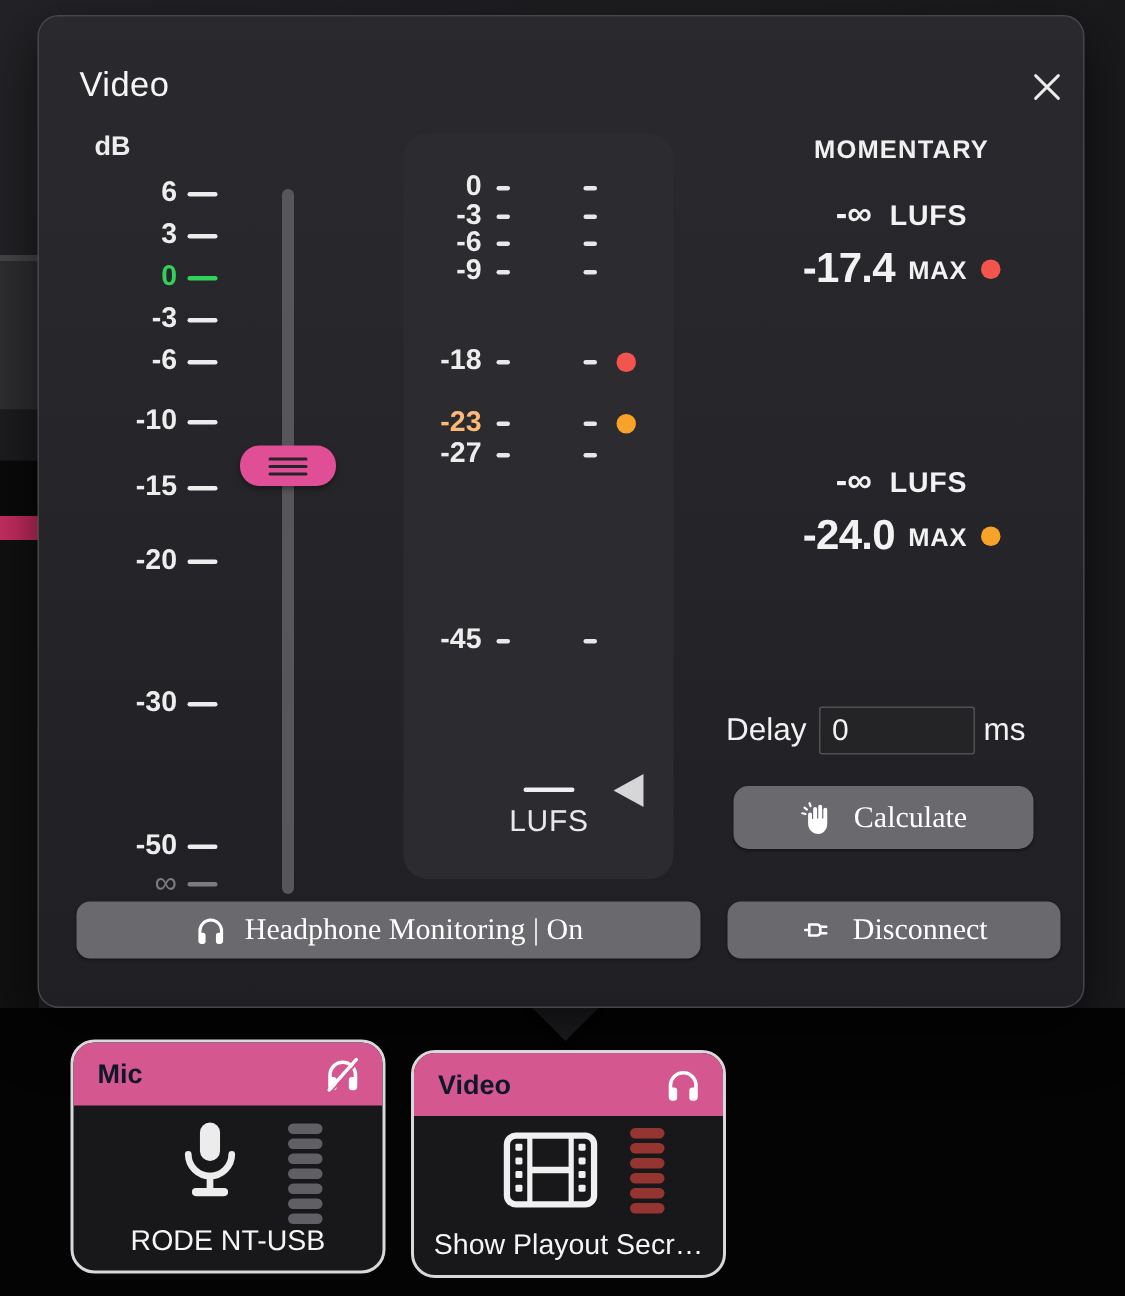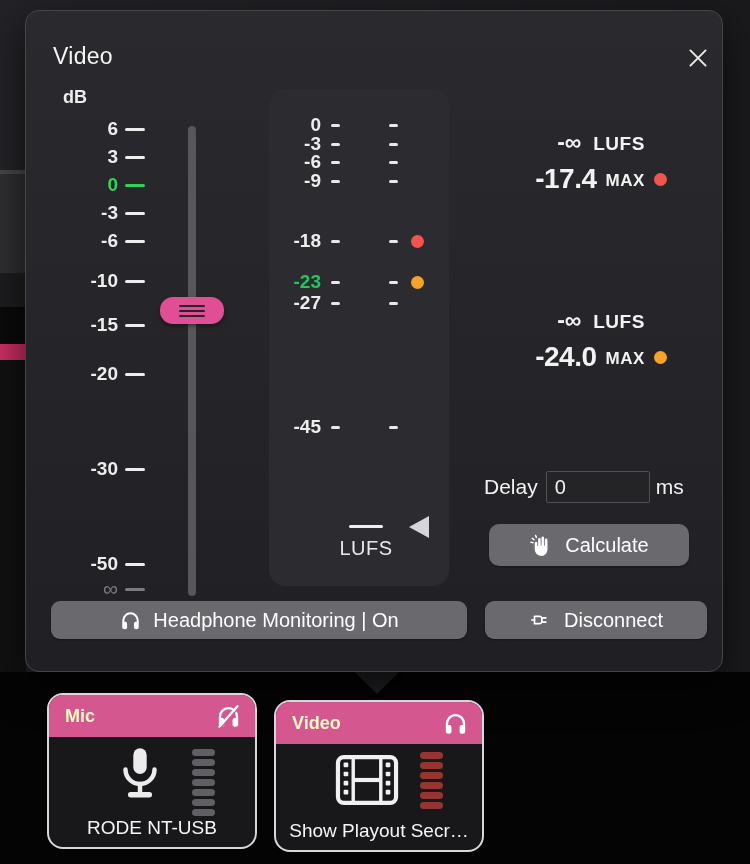--- a/index.html
+++ b/index.html
@@ -43,21 +43,21 @@
   .fader-track{position:absolute;left:162px;top:115px;width:8px;height:470px;border-radius:4px;background:#57575a;}
   .fader-handle{position:absolute;left:134px;top:286px;width:64px;height:27px;border-radius:13px;background:#e04f96;
     display:flex;flex-direction:column;align-items:center;justify-content:center;gap:3px;cursor:grab;
     box-shadow:0 2px 4px rgba(0,0,0,.4);}
   .fader-handle i{display:block;width:26px;height:2px;background:#27232a;border-radius:1px;}
 
   
   .meter-panel{position:absolute;left:243px;top:78px;width:180px;height:497px;border-radius:16px;background:#2c2c30;}
   .m-row{position:absolute;left:0;width:180px;height:24px;}
   .m-row .lbl{position:absolute;left:0;top:0;width:52px;height:24px;line-height:24px;text-align:right;font-size:19px;font-weight:700;color:#ededed;}
-  .m-row.yellow .lbl{color:#22c55e;}
+  .m-row.yellow .lbl{color:#fdba74;}
   .m-row .dash1{position:absolute;left:62px;top:11px;width:9px;height:3px;border-radius:1.5px;background:#e8e8e8;}
   .m-row .dash2{position:absolute;left:120px;top:11px;width:9px;height:3px;border-radius:1.5px;background:#e8e8e8;}
   .m-dot{position:absolute;width:13px;height:13px;border-radius:50%;}
   .m-dot.red{left:142px;background:#f4544e;}
   .m-dot.orange{left:142px;background:#f7a329;}
   .m-baseline{position:absolute;left:80px;top:436px;width:34px;height:3px;border-radius:1.5px;background:#f0f0f0;}
   .m-arrow{position:absolute;left:140px;top:427px;width:0;height:0;
     border-top:11px solid transparent;border-bottom:11px solid transparent;border-right:20px solid #d6d6d8;}
   .m-unit{position:absolute;left:47px;top:448px;width:100px;text-align:center;font-size:20px;font-weight:400;color:#e8e8e8;letter-spacing:.5px;}
 
@@ -73,31 +73,31 @@
   .big-dot{width:13px;height:13px;border-radius:50%;}
   .big-dot.red{background:#f4544e;} .big-dot.orange{background:#f7a329;}
 
   
   .delay-row{position:absolute;left:458px;top:460px;display:flex;align-items:center;font-size:21px;color:#f2f2f2;}
   .delay-input{width:94px;height:30px;margin-left:8px;background:#242427;border:1px solid #515155;border-radius:2px;
     color:#f2f2f2;font-size:20px;font-family:"Liberation Sans",sans-serif;padding:0 0 0 8px;outline:none;}
   .delay-ms{margin-left:6px;}
   .gray-btn{position:absolute;display:flex;align-items:center;justify-content:center;gap:11px;
     background:#6a6a6e;border-radius:9px;color:#fff;font-size:20px;cursor:pointer;
-    box-shadow:0 1px 2px rgba(0,0,0,.35);}
+    box-shadow:0 1px 2px rgba(0,0,0,.35);font-family:Liberation Serif, serif;}
   .btn-calculate{left:463px;top:513px;width:200px;height:42px;border-radius:10px;}
   .btn-headphone{left:25px;top:590px;width:416px;height:38px;}
   .btn-disconnect{left:459px;top:590px;width:222px;height:38px;}
 
   
   .tile{position:absolute;border:2px solid #d8d8da;border-radius:16px;background:#18181a;overflow:hidden;box-sizing:border-box;}
   .tile-mic{left:47px;top:693px;width:210px;height:156px;}
   .tile-video{left:274px;top:700px;width:210px;height:152px;}
   .tile-header{height:42px;background:#d4578f;display:flex;align-items:center;padding:0 13px 0 16px;box-sizing:border-box;}
-  .tile-header .name{font-size:18px;font-weight:700;color:#fef9c3;flex:1;}
+  .tile-header .name{font-size:18px;font-weight:700;color:#0f172a;flex:1;}
   .tile-body{position:relative;height:72px;}
   .tile-label{position:absolute;left:0;right:0;bottom:8px;text-align:center;font-size:19px;color:#f5f5f5;white-space:nowrap;overflow:hidden;}
   .seg-meter{position:absolute;display:flex;flex-direction:column-reverse;gap:3px;}
   .seg-meter i{display:block;width:23px;height:7px;border-radius:3.5px;}
   .tile-mic .seg-meter{left:143px;top:12px;}
   .tile-mic .seg-meter i{background:#606064;}
   .tile-video .seg-meter{left:144px;top:8px;}
   .tile-video .seg-meter i{background:#953531;}
   .glyph-mic{position:absolute;left:64px;top:8px;}
   .glyph-film{position:absolute;left:59px;top:10px;}
@@ -226,20 +226,23 @@
       </div>
 
     <span class="m-dot red" style="top:146px"></span>
     <span class="m-dot orange" style="top:187px"></span>
 
     <span class="m-baseline"></span>
     <span class="m-arrow"></span>
     <div class="m-unit">LUFS</div>
   </div>
 
+  <div class="loud-block" style="top:79px">
+    <div class="loud-heading">MOMENTARY</div>
+  </div>
   <div class="loud-block loud-current" style="top:118px">
     <span class="val">-∞</span>
     <span class="unit">LUFS</span>
   </div>
   <div class="loud-block loud-max" style="top:152px">
     <span class="val">-17.4</span>
     <span class="maxlbl">MAX</span>
     <span class="big-dot red"></span>
   </div>
 

